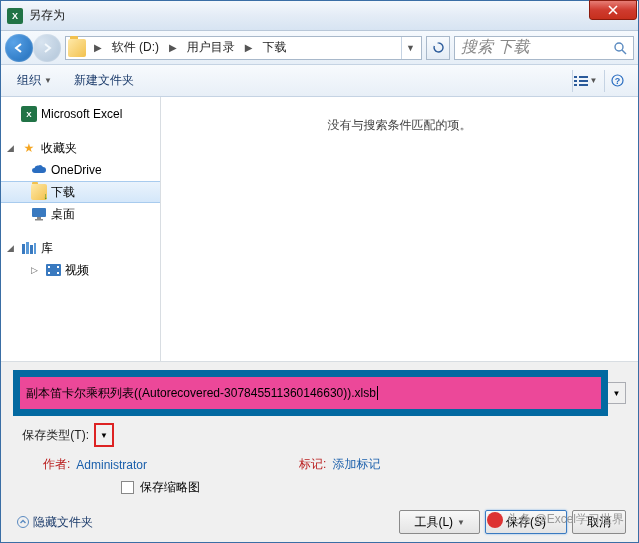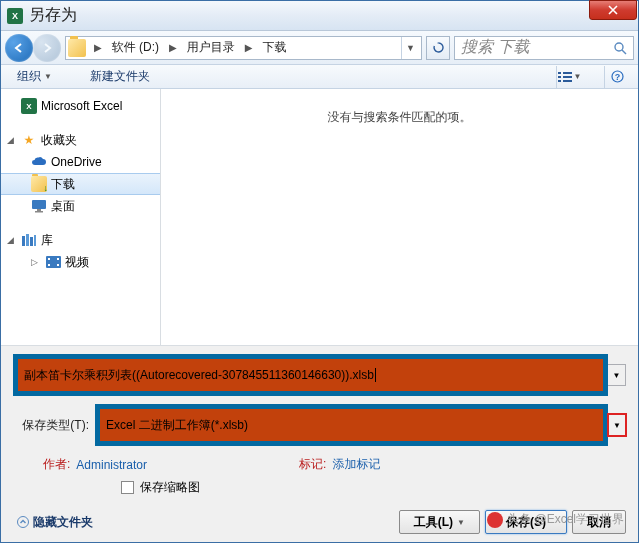--- a/index.html
+++ b/index.html
@@ -1,35 +1,35 @@
 <!DOCTYPE html>
 <html><head>
 <meta charset="utf-8">
 <style>
   * { box-sizing: border-box; margin: 0; padding: 0; font-family: "Microsoft YaHei", "Segoe UI", Tahoma, sans-serif; }
   body { background: #fff; }
   .window { width: 639px; height: 543px; border: 1px solid #3a6ea5; display: flex; flex-direction: column; background: #fff; position: relative; }
   .titlebar { height: 30px; background: linear-gradient(to bottom, #f4f8fc 0%, #e4ecf6 50%, #d7e4f2 100%); display: flex; align-items: center; border-bottom: 1px solid #b8c7d8; position: relative; }
   .titlebar-icon { width: 16px; height: 16px; background: #217346; margin: 0 6px; display: flex; align-items: center; justify-content: center; color: #fff; font-size: 9px; font-weight: bold; border-radius: 2px; }
-  .titlebar-title { font-size: 16px; color: #222; }
+  .titlebar-title { font-size: 12px; color: #222; }
   .close-btn { position: absolute; right: 1px; top: -1px; width: 48px; height: 20px; background: linear-gradient(to bottom, #e77d75 0%, #cf3b2f 50%, #c62f1d 100%); border: 1px solid #8b1a0d; border-radius: 0 0 3px 3px; display: flex; align-items: center; justify-content: center; color: #fff; font-size: 11px; cursor: pointer; }
   .navbar { height: 34px; background: linear-gradient(to bottom, #f5f9fd 0%, #e6eef7 100%); display: flex; align-items: center; padding: 3px 4px; border-bottom: 1px solid #c5d3e3; gap: 4px; }
   .nav-arrows { display: flex; align-items: center; gap: 0; }
   .nav-circle { width: 28px; height: 28px; border-radius: 50%; background: radial-gradient(circle at 30% 30%, #5aa3e8, #1f6cb8); display: flex; align-items: center; justify-content: center; color: #fff; font-size: 13px; cursor: pointer; box-shadow: inset 0 0 2px rgba(255,255,255,.5); }
   .nav-circle.disabled { background: radial-gradient(circle at 30% 30%, #d8e4f0, #b0c4d8); color: #eef4fa; }
   .breadcrumb { flex: 1; height: 24px; background: #fff; border: 1px solid #a8b8ca; display: flex; align-items: center; font-size: 12px; padding: 0 2px; }
   .bc-icon { width: 18px; height: 18px; background: linear-gradient(135deg,#ffe9a8,#f2c14e); border-radius: 2px; margin-right: 2px; position: relative; }
   .bc-icon::before { content:""; position:absolute; top:-3px; left:2px; width:8px; height:3px; background:#f2c14e; border-radius:1px 1px 0 0;}
   .bc-sep { color: #555; padding: 0 6px; font-size: 10px; }
   .bc-seg { color: #222; padding: 2px 4px; cursor: pointer; }
   .bc-drop { width: 18px; height: 22px; display: flex; align-items: center; justify-content: center; font-size: 9px; color: #555; border-left: 1px solid #c5d3e3; margin-left: auto; cursor: pointer; }
   .refresh-btn { width: 24px; height: 24px; border: 1px solid #a8b8ca; background: linear-gradient(to bottom,#f8fbfe,#e4ecf5); display: flex; align-items: center; justify-content: center; font-size: 12px; color: #2a5a9a; cursor: pointer; }
   .search-box { width: 180px; height: 24px; border: 1px solid #a8b8ca; background: #fff; display: flex; align-items: center; padding: 0 6px; font-size: 16px; color: #888; font-style: italic; }
   .search-box .mag { margin-left: auto; width: 14px; height: 14px; }
-  .toolbar { height: 24px; background: linear-gradient(to bottom,#f7fafd,#e8eff7); border-bottom: 1px solid #c5d3e3; display: flex; align-items: center; padding: 0 8px; font-size: 12px; gap: 22px; }
+  .toolbar { height: 32px; background: linear-gradient(to bottom,#f7fafd,#e8eff7); border-bottom: 1px solid #c5d3e3; display: flex; align-items: center; padding: 0 8px; font-size: 12px; gap: 6px; }
   .toolbar-btn { padding: 3px 8px; cursor: pointer; color: #1a3a6a; display: flex; align-items: center; gap: 3px; }
   .toolbar-drop { font-size: 8px; color: #555; }
   .toolbar-sp { flex: 1; }
   .view-btn { width: 26px; height: 22px; display: flex; align-items: center; justify-content: center; cursor: pointer; border-left: 1px solid #c5d3e3; font-size: 12px; color:#2a5a9a; }
   .content { flex: 1; display: flex; min-height: 0; }
   .tree { width: 160px; border-right: 1px solid #d8dde2; background: #fff; overflow: hidden; padding: 6px 0; font-size: 12px; }
   .tree-section { margin-bottom: 12px; }
   .tree-row { display: flex; align-items: center; height: 22px; padding: 0 6px; gap: 4px; cursor: pointer; }
   .tree-row.header { font-weight: normal; }
   .tree-row.indent { padding-left: 30px; }
@@ -43,30 +43,30 @@
   .ico-folder::before { content:""; position:absolute; top:-2px; left:1px; width:6px; height:2px; background:#f2c14e; border-radius:1px 1px 0 0;}
   .ico-folder .arrow { position:absolute; bottom:-1px; right:-1px; color:#1a8a1a; font-size:9px; }
   .ico-desktop { color: #3a7ac0; }
   .ico-recent { color: #2a8a5a; }
   .ico-lib { color: #3a7ac0; }
   .ico-video { color: #3a7ac0; }
   .filelist { flex: 1; background: #fff; display: flex; justify-content: center; padding-top: 20px; font-size: 12px; color: #444; }
   .bottom-panel { border-top: 1px solid #d8dde2; background: #f0f0f0; padding: 8px 12px 6px 12px; font-size: 12px; position: relative; }
   .field-row { display: flex; align-items: center; margin-bottom: 8px; }
   .field-label { width: 82px; text-align: right; padding-right: 6px; color: #222; }
-  .field-input { flex: 1; height: 22px; border: 5px solid #0369a1; background: #c2410c; padding: 16px 6px; font-size: 12px; display: flex; align-items: center; }
+  .field-input { flex: 1; height: 22px; border: 7px solid #0369a1; background: #ec4899; padding: 16px 6px; font-size: 12px; display: flex; align-items: center; }
   .field-drop { width: 18px; height: 22px; border: 1px solid #abadb3; border-left: none; background: #f0f0f0; display: flex; align-items: center; justify-content: center; font-size: 8px; cursor: pointer; }
   .field-drop.highlight { border: 2px solid #d22; width: 20px; height: 24px; margin: -1px; }
   .meta-row { display: flex; align-items: center; margin: 10px 0 4px 30px; gap: 6px; }
   .meta-label { color: #b91c1c; }
   .meta-link { color: #1a5fab; cursor: pointer; }
   .meta-spacer { width: 140px; }
   .checkbox-row { display: flex; align-items: center; margin: 6px 0 10px 108px; gap: 6px; }
   .chk { width: 13px; height: 13px; border: 1px solid #888; background: #fff; }
-  .button-row { display: flex; align-items: center; justify-content: flex-end; gap: 5px; padding: 4px 0 2px 0; font-weight: bold; }
+  .button-row { display: flex; align-items: center; justify-content: flex-end; gap: 5px; padding: 4px 0 2px 0; }
   .hide-folders { display: flex; align-items: center; gap: 4px; cursor: pointer; color: #1a3a6a; margin-right: auto; margin-left: 4px; }
   .btn { height: 24px; padding: 0 14px; border: 1px solid #8a8a8a; background: linear-gradient(to bottom,#f8f8f8,#e4e4e4); font-size: 12px; cursor: pointer; display: flex; align-items: center; gap: 4px; border-radius: 2px; }
   .btn.primary { border: 1px solid #3a7ac0; box-shadow: 0 0 2px #6ba8e6; padding: 0 20px; }
   .watermark { position: absolute; right: 14px; bottom: 14px; font-size: 12px; color: #9a9a9a; display: flex; align-items: center; gap: 4px; }
   .watermark .avatar { width:16px; height:16px; border-radius:50%; background:#d33; }
   svg { display: block; }
 </style>
 </head>
 <body>
 
@@ -224,23 +224,20 @@
   <div class="bottom-panel">
     <div class="field-row">
       <div class="field-input">
           <span>副本笛卡尔乘积列表((Autorecovered-307845511360146630)).xlsb</span>
           <span style="border-left:1px solid #000;height:14px;margin-left:1px;"></span>
         </div>
       <div class="field-drop">▼</div>
     </div>
     <div class="field-row">
       <div class="field-label">保存类型(T):</div>
-      <div class="field-input">
-          <span>Excel 二进制工作簿(*.xlsb)</span>
-        </div>
       <div class="field-drop highlight">▼</div>
     </div>
     <div class="meta-row">
       <span class="meta-label">作者:</span>
       <span class="meta-link">Administrator</span>
       <span class="meta-spacer"></span>
       <span class="meta-label">标记:</span>
       <span class="meta-link">添加标记</span>
     </div>
     <div class="checkbox-row">

